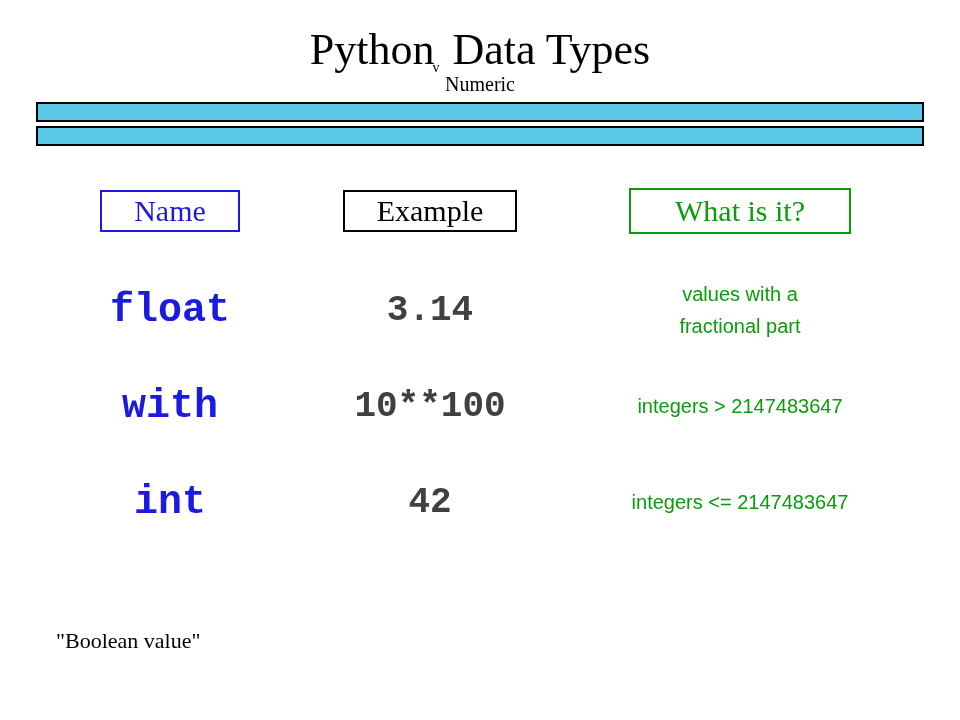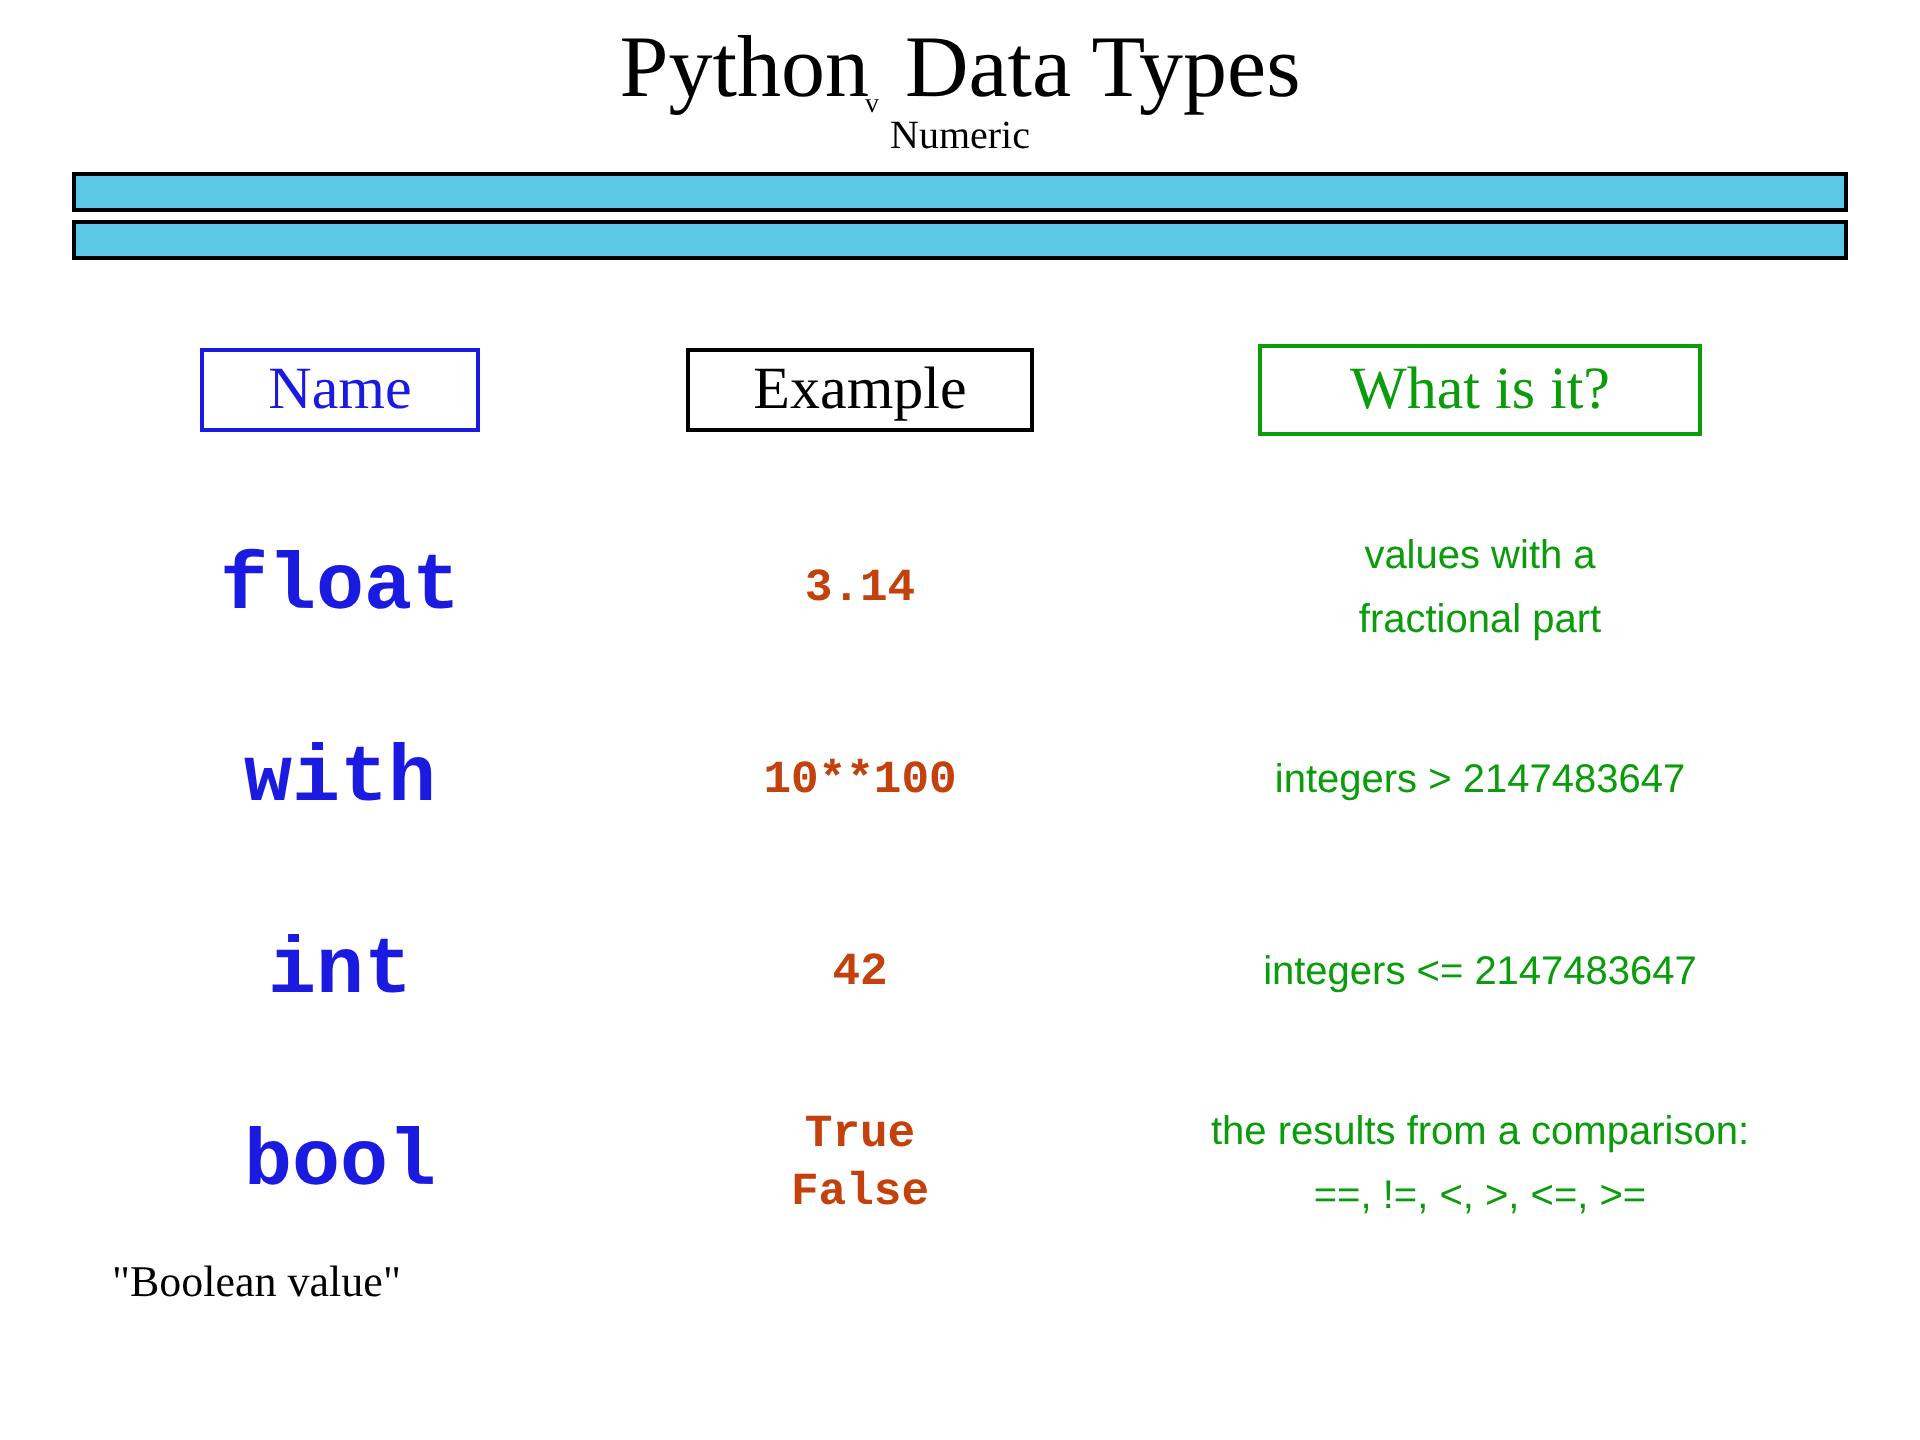--- a/index.html
+++ b/index.html
@@ -7,21 +7,21 @@
     padding: 0;
     width: 960px;
     height: 720px;
     background: #ffffff;
     font-family: "Times New Roman", Times, serif;
     overflow: hidden;
     position: relative;
   }
   .title-area {
     text-align: center;
-    padding-top: 8px;
+    padding-top: 24px;
   }
   .title-main {
     font-family: "Times New Roman", Times, serif;
     font-size: 44px;
     color: #000;
     display: inline-block;
     position: relative;
   }
   .subscript {
     font-size: 14px;
@@ -71,22 +71,22 @@
   }
   .row .col-name {
     font-family: "Courier New", monospace;
     font-weight: bold;
     font-size: 40px;
     color: #1a1ae0;
   }
   .row .col-example {
     font-family: "Courier New", monospace;
     font-weight: bold;
-    font-size: 23px;
-    color: #c2410c;
+    font-size: 36px;
+    color: #404040;
     white-space: pre-line;
     text-align: center;
     line-height: 1.25;
   }
   .row .col-what {
     font-family: "Comic Sans MS", "Comic Sans", cursive, sans-serif;
     font-size: 20px;
     color: #0a9c0a;
     text-align: center;
     white-space: pre-line;
@@ -139,22 +139,15 @@
   <div class="row">
     <div class="col-name">with</div>
     <div class="col-example">10**100</div>
     <div class="col-what">integers &gt; 2147483647</div>
   </div>
   <div class="row">
     <div class="col-name">int</div>
     <div class="col-example">42</div>
     <div class="col-what">integers &lt;= 2147483647</div>
   </div>
-  <div class="row">
-    <div class="col-name">bool</div>
-    <div class="col-example">True
-False</div>
-    <div class="col-what">the results from a comparison:
-==, !=, &lt;, &gt;, &lt;=, &gt;=</div>
-  </div>
 </div>
 
 <div class="footer-note">"Boolean value"</div>
 
 </body></html>

